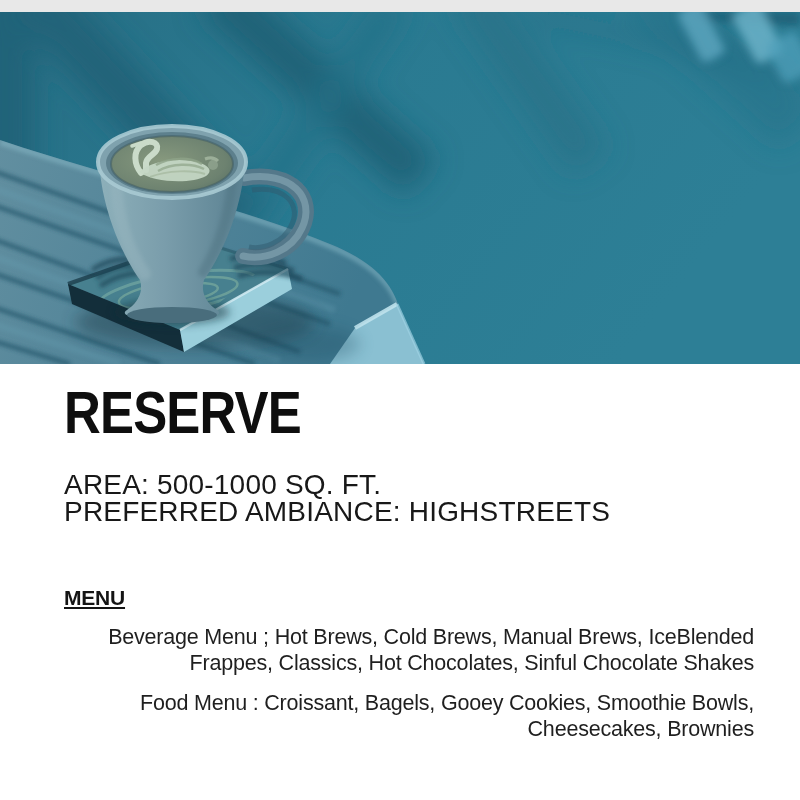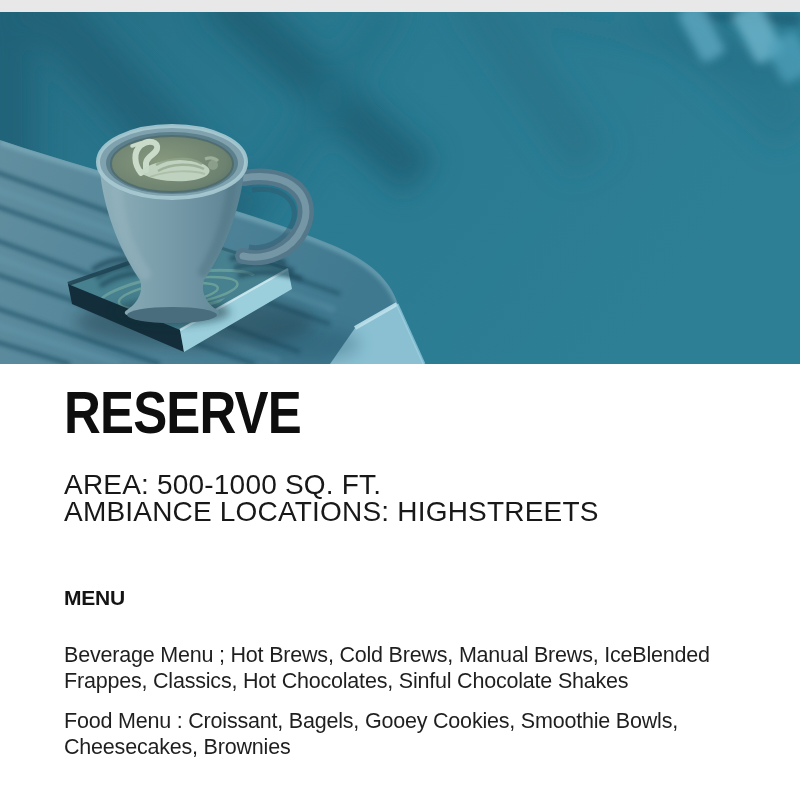--- a/index.html
+++ b/index.html
@@ -35,22 +35,23 @@
   .details{
     position:absolute;left:0;top:107px;
     font-size:28px;line-height:27px;
     letter-spacing:.2px;color:#181818;
     white-space:nowrap;
   }
   .menu-heading{
     position:absolute;left:0;top:222px;
     font-size:21px;font-weight:bold;letter-spacing:-.2px;
     color:#141414;
-  }
-  .menu-items{position:absolute;left:0;top:278px;width:690px;}
+    text-decoration:underline;
+  }
+  .menu-items{position:absolute;left:0;top:260px;width:690px;text-align:right;}
   .menu-item{
     font-size:21.5px;line-height:26px;letter-spacing:-.2px;
     color:#1f1f1f;white-space:pre-line;
     margin-bottom:14px;
   }
 </style>
 </head>
 <body>
 
 <div class="page">
@@ -197,21 +198,21 @@
         <circle cx="213" cy="153" r="5" fill="#a9bda6" opacity="0.45"></circle>
       </g>
     </g>
   </svg>
 
   <div class="content">
     <h1 class="title">RESERVE</h1>
 
     <div class="details">
       <div>AREA: 500-1000 SQ. FT.</div>
-      <div>AMBIANCE LOCATIONS: HIGHSTREETS</div>
+      <div>PREFERRED AMBIANCE: HIGHSTREETS</div>
     </div>
 
     <h2 class="menu-heading">MENU</h2>
 
     <div class="menu-items">
       <p class="menu-item">Beverage Menu ; Hot Brews, Cold Brews, Manual Brews, IceBlended
 Frappes, Classics, Hot Chocolates, Sinful Chocolate Shakes</p>
       <p class="menu-item">Food Menu : Croissant, Bagels, Gooey Cookies, Smoothie Bowls,
 Cheesecakes, Brownies</p>
     </div>

